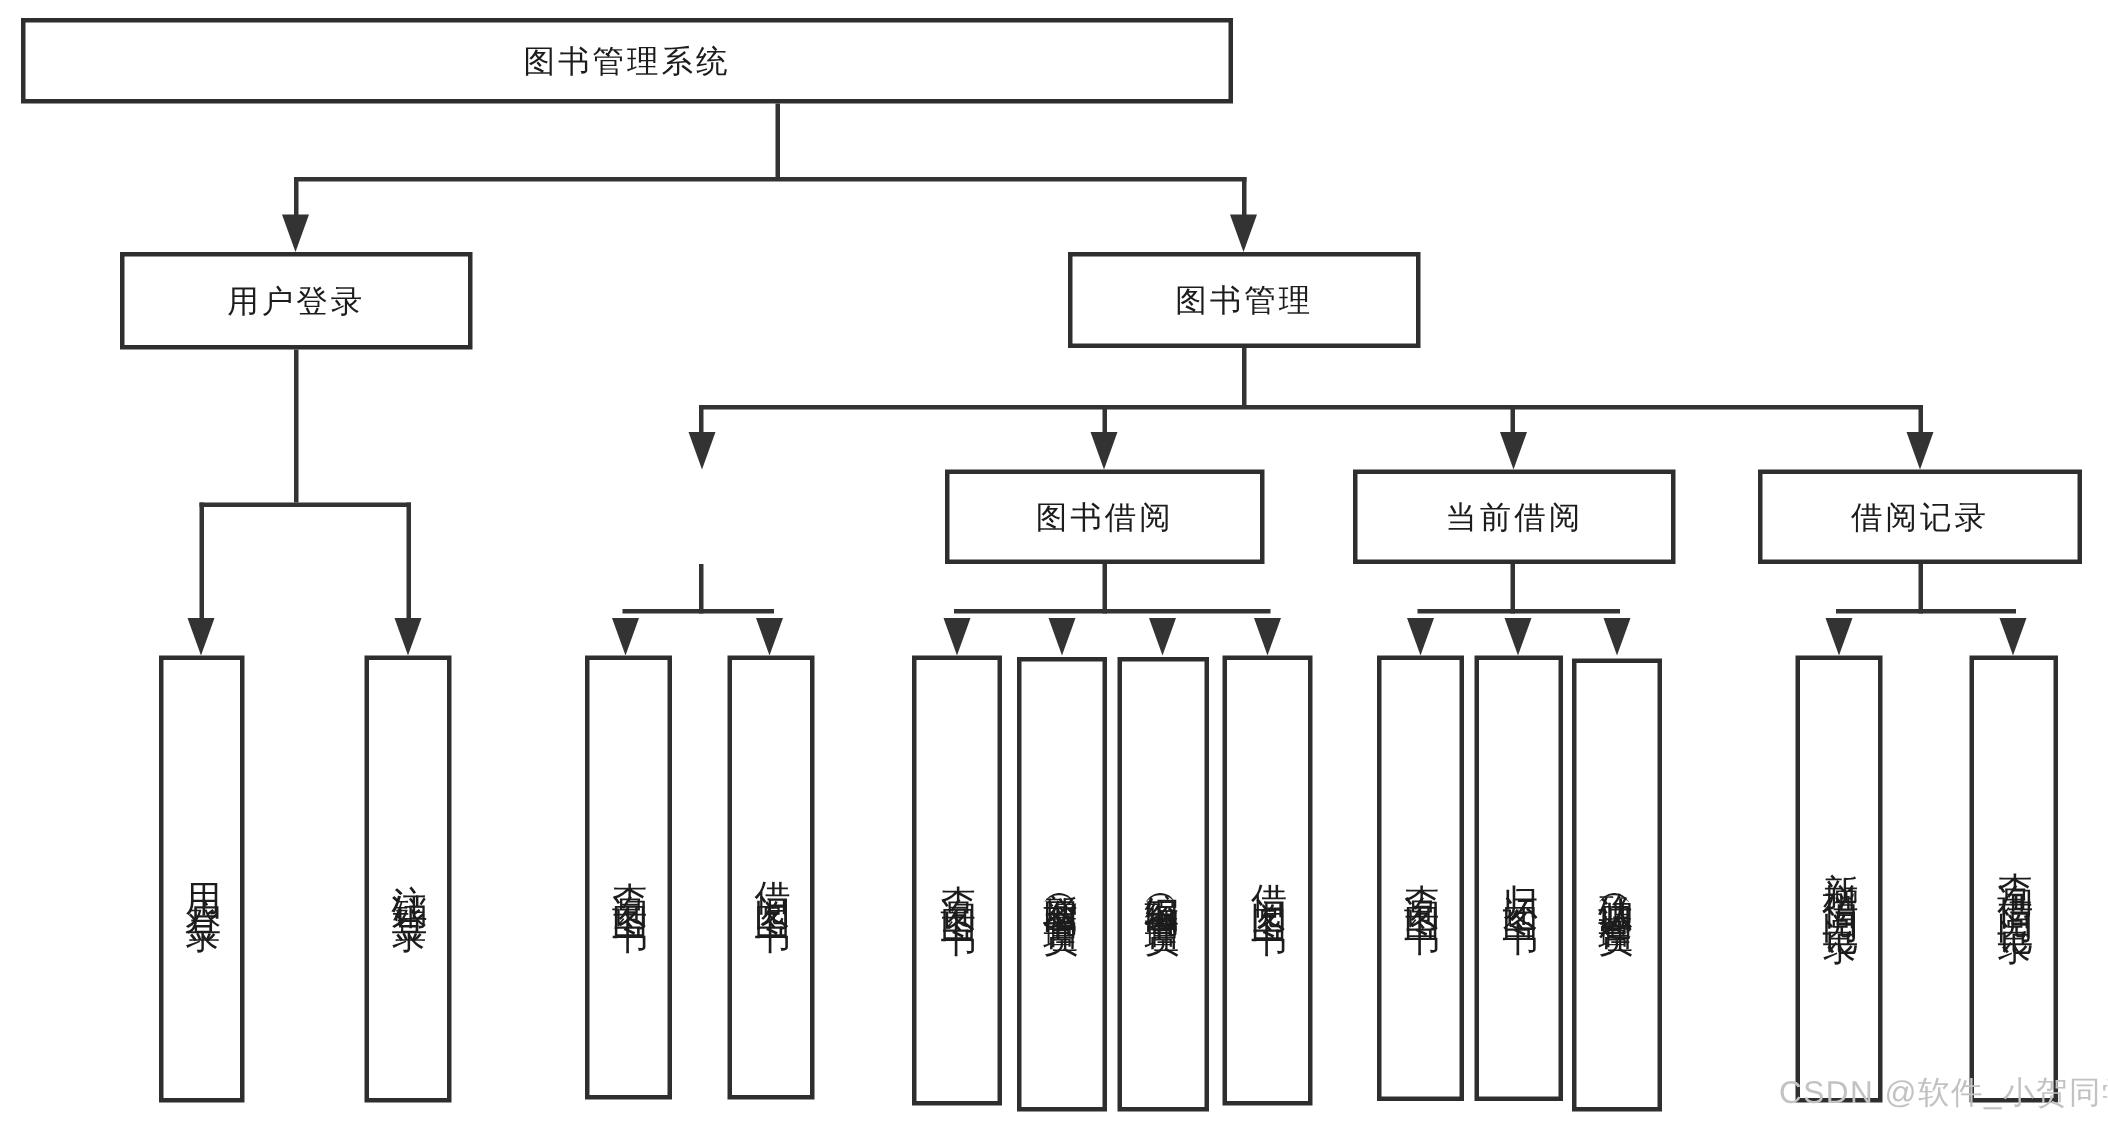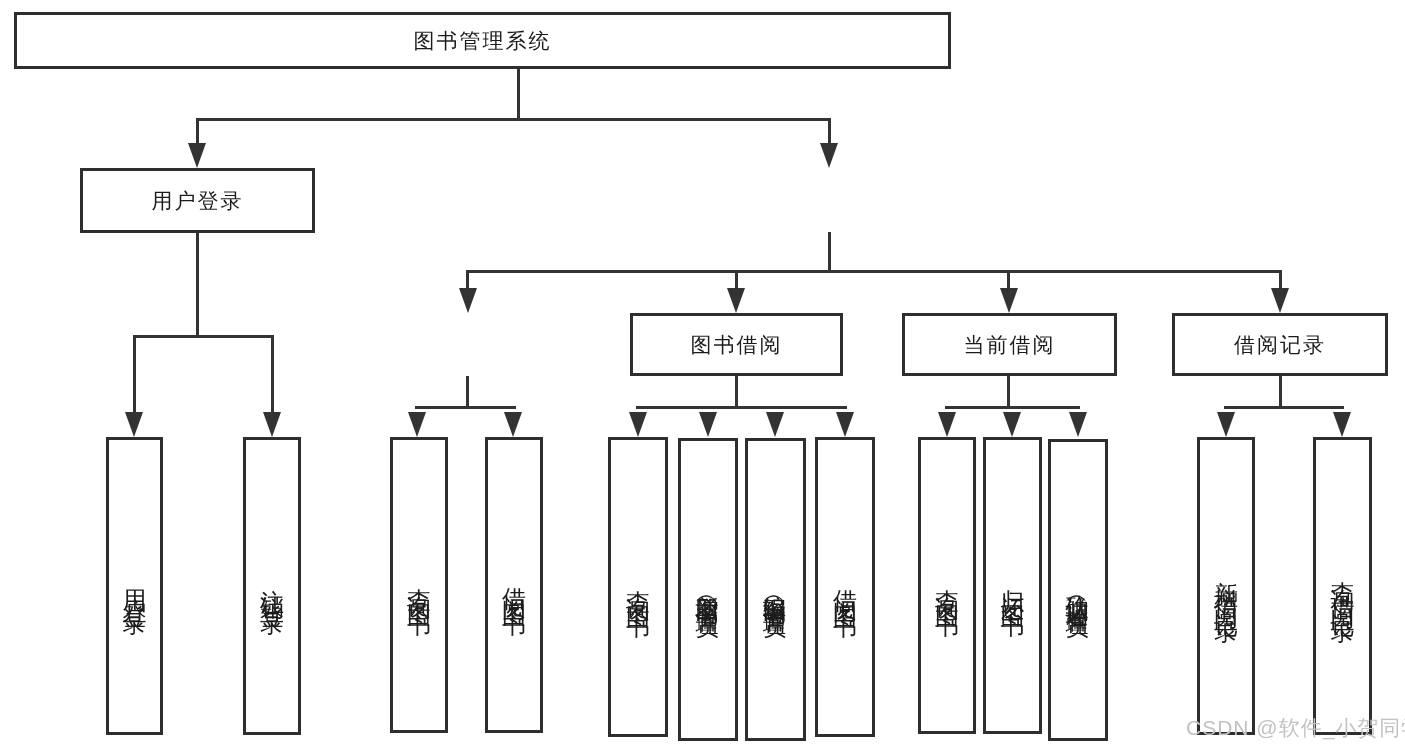--- a/index.html
+++ b/index.html
@@ -62,33 +62,36 @@
     letter-spacing:1px;
     white-space:nowrap;
     z-index:5;
   }
 </style>
 </head>
 <body>
 
 <div id="canvas">
 
-  <div class="node" style="left:14px;top:12px;width:937px;height:57px">
+  <div class="node" style="left:14px;top:12px;width:808px;height:57px">
     <span>图书管理系统</span>
   </div>
 
   <div class="v" style="left:517px;top:69px;height:49px"></div>
   <div class="h" style="left:196px;top:118px;width:635px"></div>
   <div class="v" style="left:196px;top:118px;height:28px"></div>
   <div class="v" style="left:828px;top:118px;height:28px"></div>
   <div class="arrow" style="left:188px;top:143px"></div>
   <div class="arrow" style="left:820px;top:143px"></div>
 
   <div class="node" style="left:80px;top:168px;width:235px;height:65px">
     <span>用户登录</span>
+  </div>
+  <div class="node" style="left:712px;top:168px;width:235px;height:64px">
+    <span>图书管理</span>
   </div>
 
   <div class="v" style="left:196px;top:233px;height:102px"></div>
   <div class="h" style="left:133px;top:335px;width:141px"></div>
   <div class="v" style="left:133px;top:335px;height:80px"></div>
   <div class="v" style="left:271px;top:335px;height:80px"></div>
   <div class="arrow" style="left:125px;top:412px"></div>
   <div class="arrow" style="left:263px;top:412px"></div>
 
   <div class="v" style="left:828px;top:232px;height:40px"></div>

